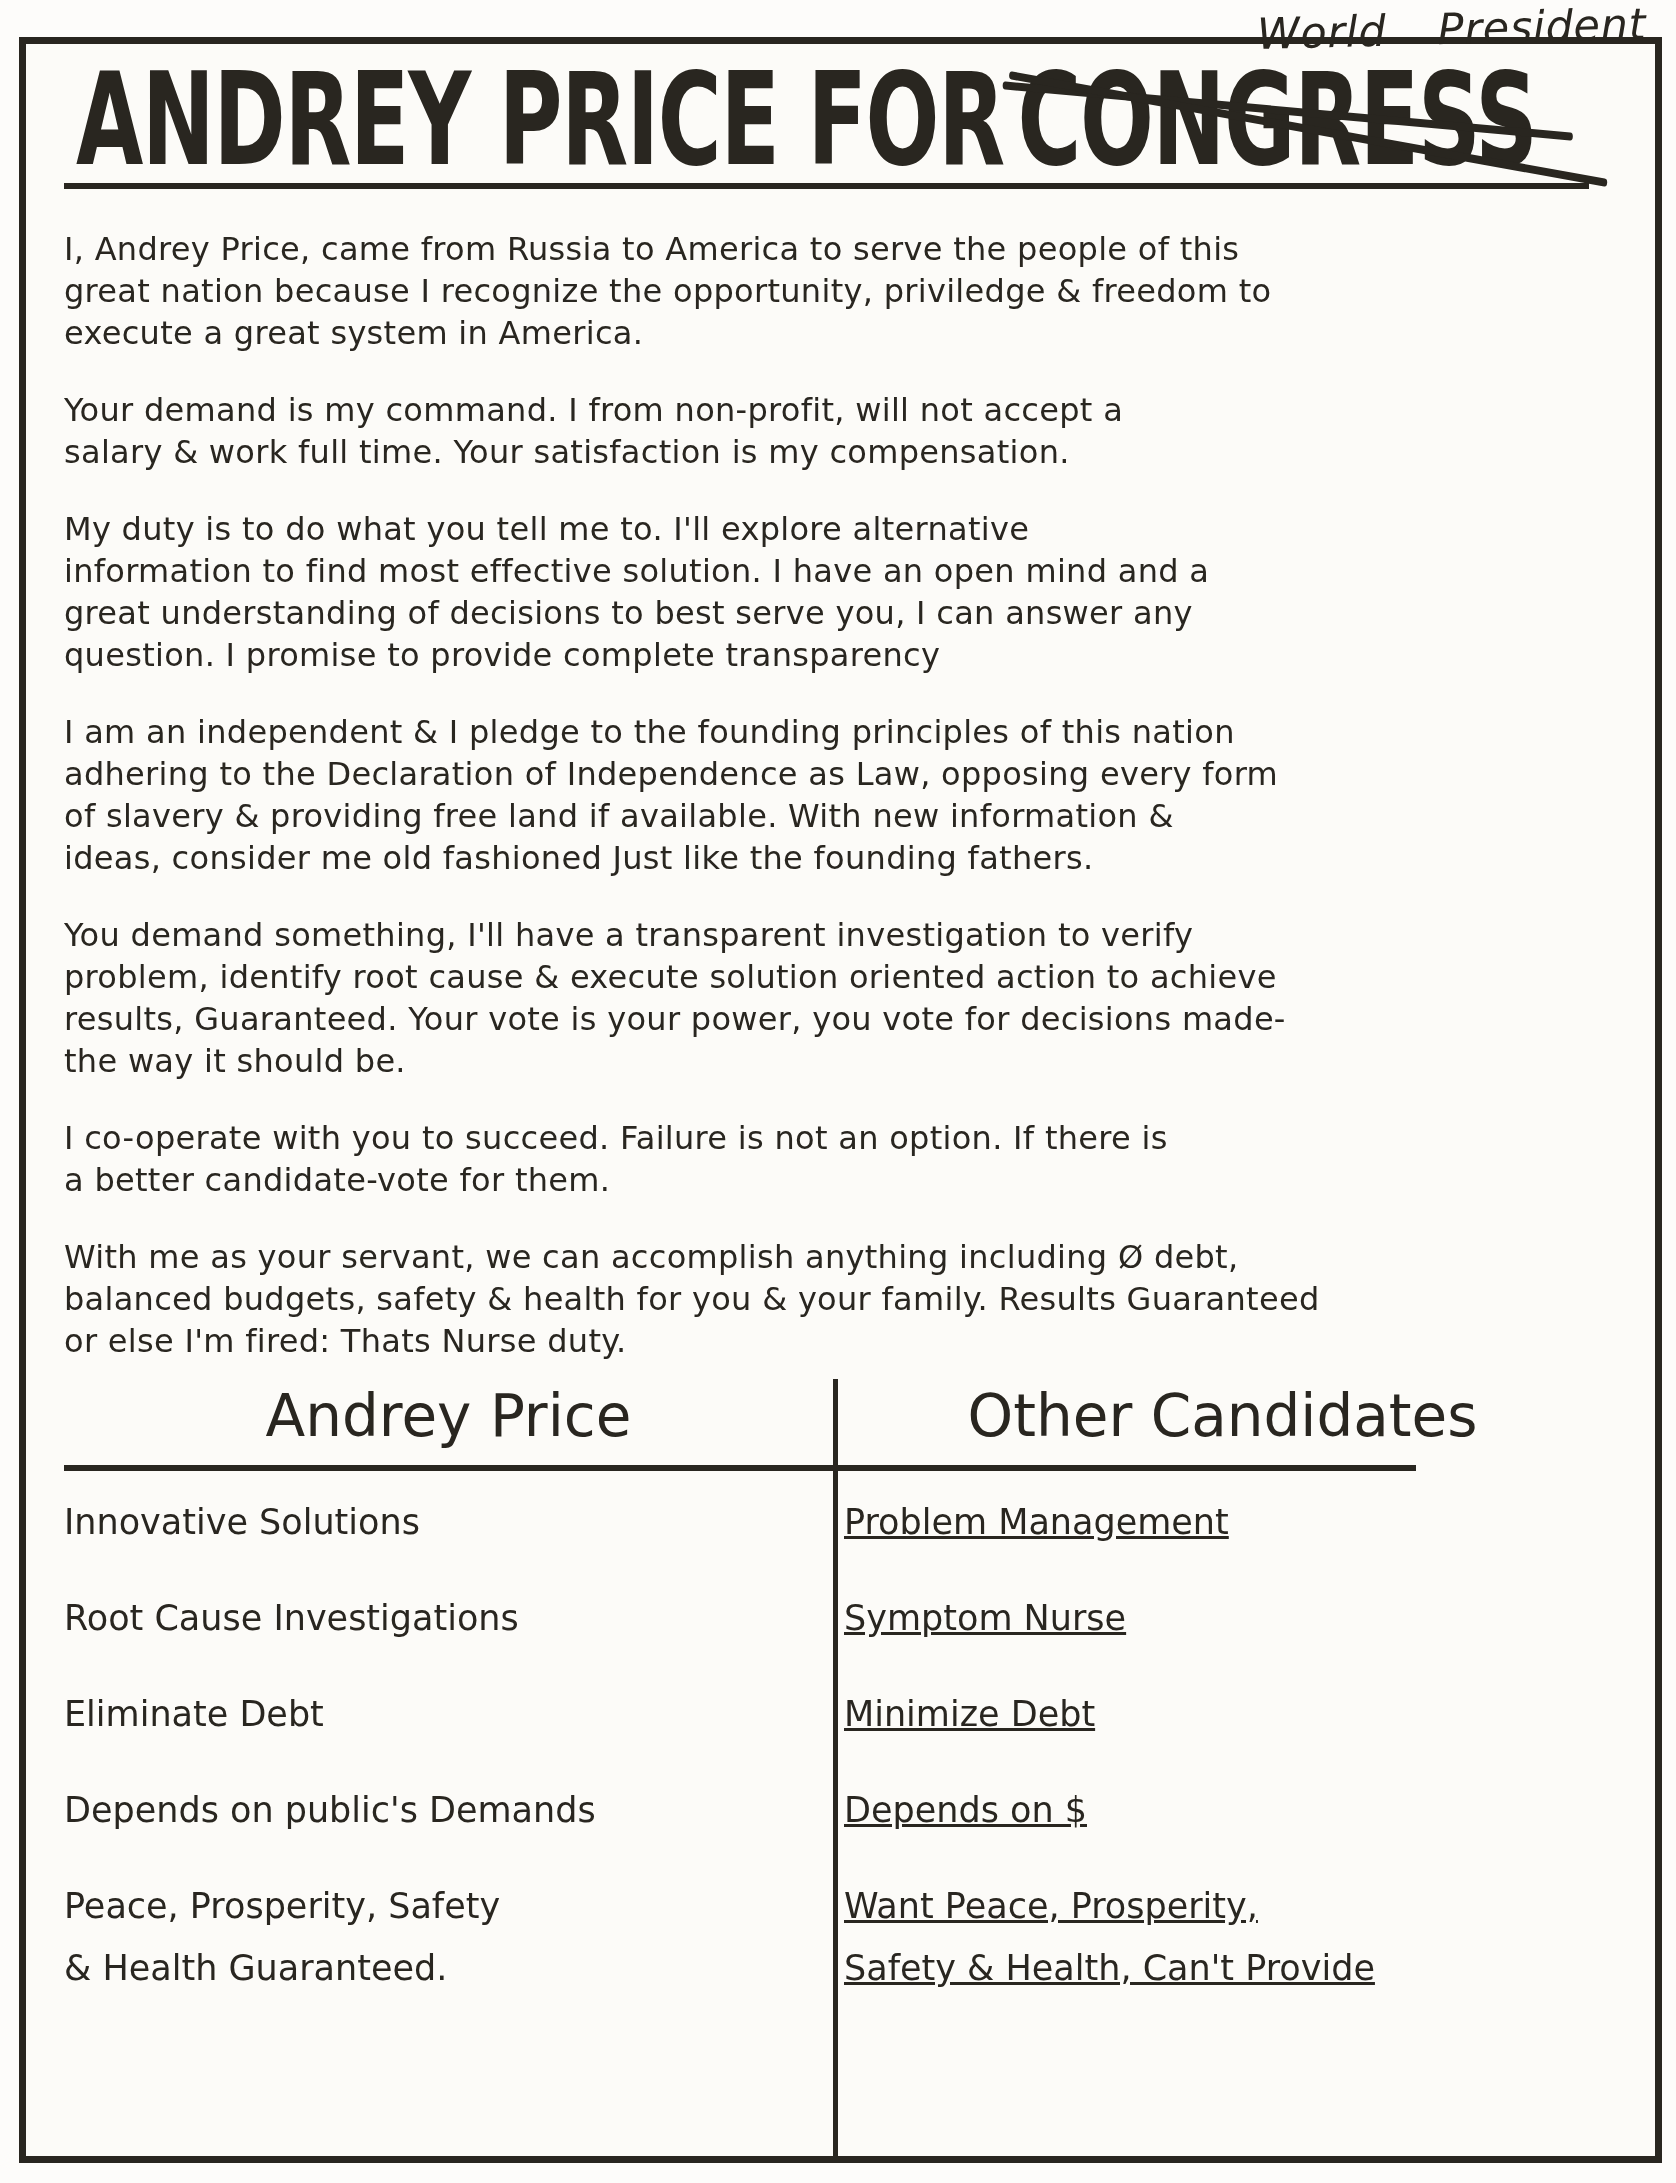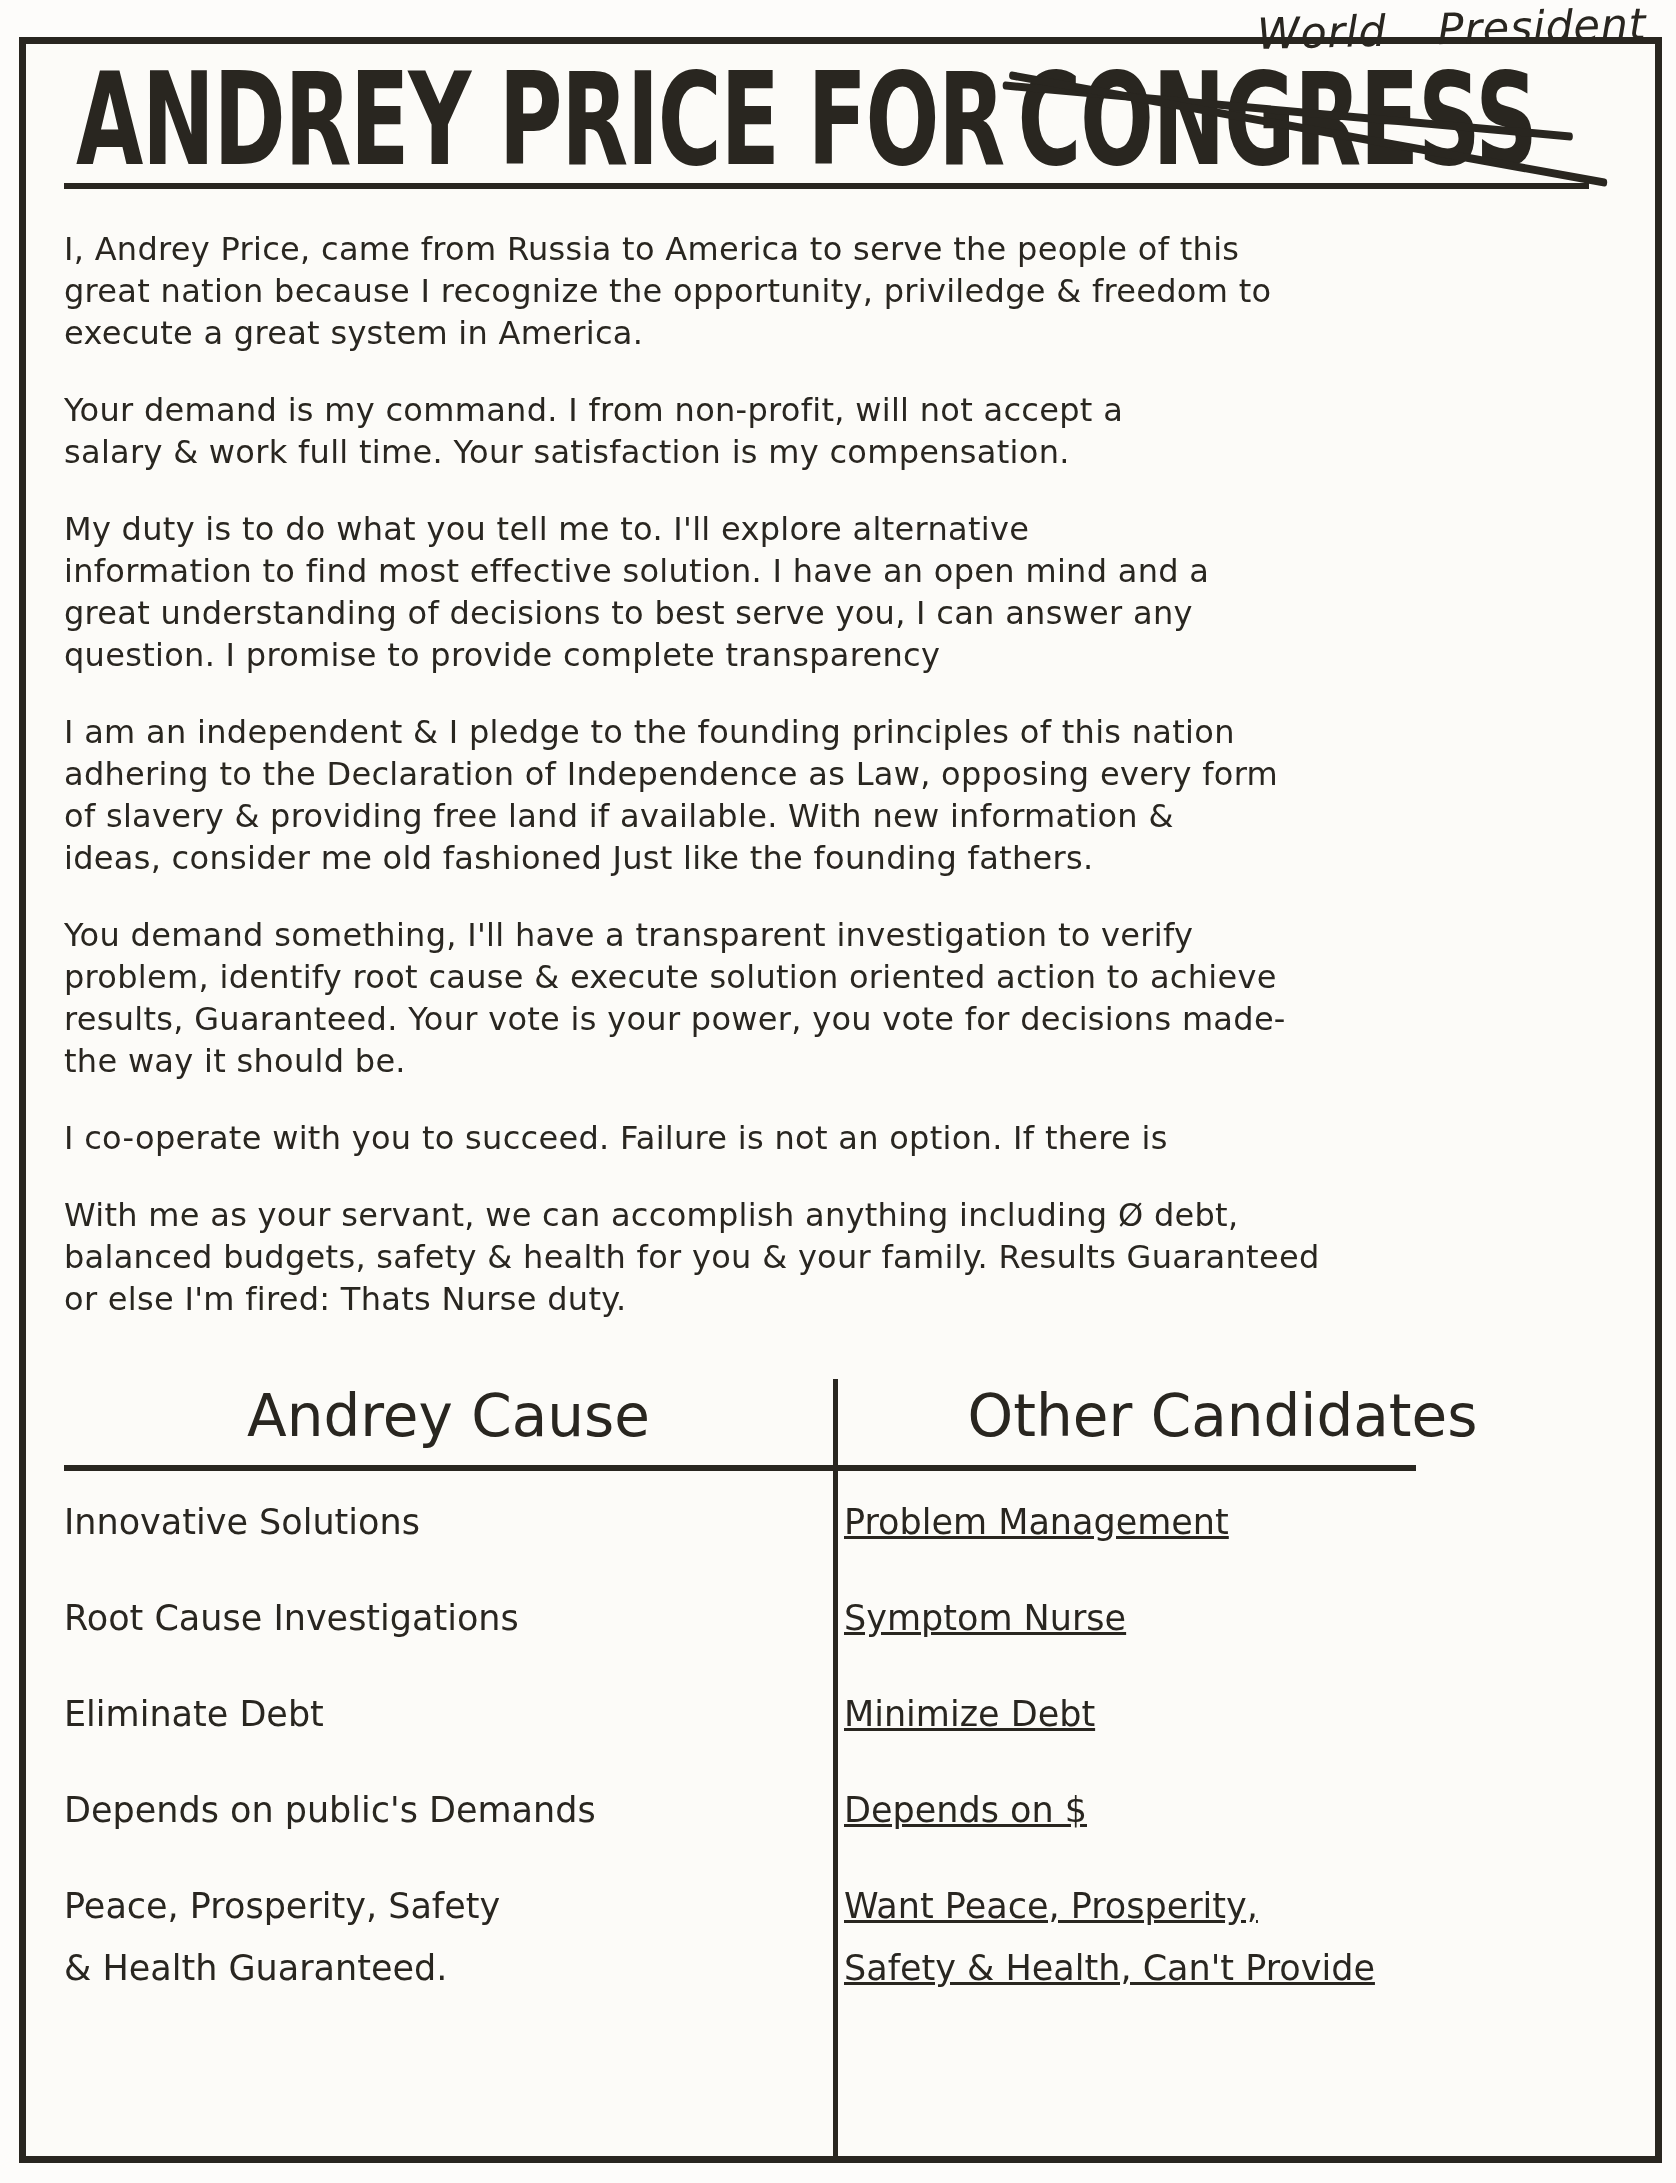--- a/index.html
+++ b/index.html
@@ -175,32 +175,33 @@
         <span class="line">ideas, consider me old fashioned Just like the founding fathers.</span>
       </p>
       <p>
         <span class="line">You demand something, I'll have a transparent investigation to verify</span>
         <span class="line">problem, identify root cause &amp; execute solution oriented action to achieve</span>
         <span class="line">results, Guaranteed. Your vote is your power, you vote for decisions made-</span>
         <span class="line">the way it should be.</span>
       </p>
       <p>
         <span class="line">I co-operate with you to succeed. Failure is not an option. If there is</span>
+        <span class="line">a better candidate-vote for them.</span>
       </p>
       <p>
         <span class="line">With me as your servant, we can accomplish anything including Ø debt,</span>
         <span class="line">balanced budgets, safety &amp; health for you &amp; your family. Results Guaranteed</span>
         <span class="line">or else I'm fired: Thats Nurse duty.</span>
       </p>
     </div>
   </div>
 
   <div class="table-area">
     <div class="thead">
-      <div class="th-left">Andrey Cause</div>
+      <div class="th-left">Andrey Price</div>
       <div class="th-right">Other Candidates</div>
     </div>
     <div class="head-rule"></div>
 
     <div class="tbody">
       <div class="trow">
         <div class="td-left">
           <span class="line">Innovative Solutions</span>
         </div>
         <div class="td-right">

